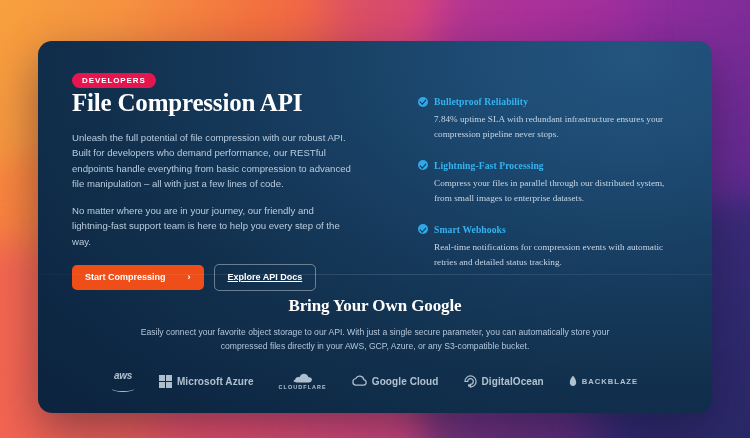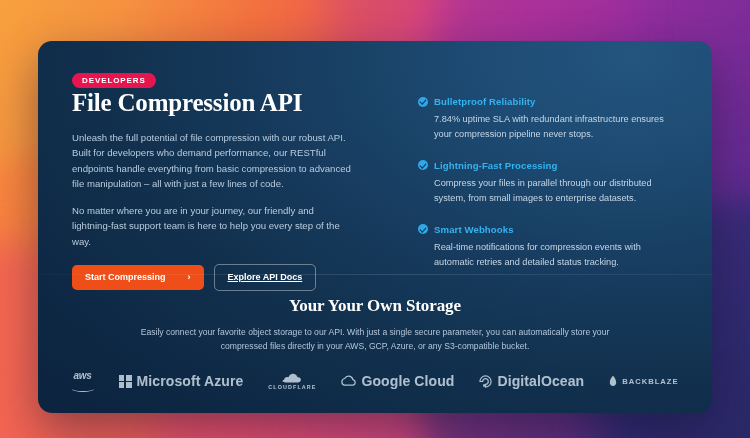--- a/index.html
+++ b/index.html
@@ -141,21 +141,21 @@
     padding:8px 13px;
     border-radius:5px;
     border:1px solid rgba(255,255,255,.38);
     cursor:pointer;
     line-height:1;
     text-decoration:underline;
   }
 
   
   .col-right { flex:1; padding-top:27px; padding-left:10px; }
-  .feature { margin-bottom:18px; }
+  .feature { margin-bottom:18px;font-family:Liberation Serif, serif; }
   .feature:last-child { margin-bottom:0; }
   .feat-head { display:flex; align-items:center; gap:6px; }
   .check {
     width:10px; height:10px; flex:0 0 10px;
     border-radius:50%;
     background:#2fa8e8;
     position:relative;
   }
   .check::after {
     content:"";
@@ -208,21 +208,21 @@
     gap:25px;
     opacity:.82;
   }
   .logo {
     display:flex;
     align-items:center;
     gap:5px;
     color:#d3e0ec;
     white-space:nowrap;
   }
-  .logo-text { font-size:14px; font-weight:600; letter-spacing:.1px; }
+  .logo-text { font-size:10px; font-weight:600; letter-spacing:.1px; }
   .logo-text.small-caps { font-size:7.6px; font-weight:bold; letter-spacing:1px; }
   .logo-text.cf { font-size:5.4px; font-weight:bold; letter-spacing:1.1px; }
   .logo-aws { display:flex; flex-direction:column; align-items:center;font-style:italic; }
   .aws-word { font-size:10px; font-weight:bold; letter-spacing:-.3px; color:#d3e0ec; line-height:.9; }
   .aws-smile {
     width:22px; height:6px;
     border-bottom:1.6px solid #d3e0ec;
     border-radius:0 0 50% 50%;
     margin-top:1px;
   }
@@ -289,21 +289,21 @@
           <span class="feat-title">Smart Webhooks</span>
         </div>
         <div class="feat-desc">Real-time notifications for compression events with automatic retries and detailed status tracking.</div>
       </div>
     </div>
   </div>
 
   <div class="divider"></div>
 
   <div class="card-bottom">
-    <h2 class="storage-title">Your Your Own Storage</h2>
+    <h2 class="storage-title">Bring Your Own Google</h2>
     <p class="storage-sub">Easily connect your favorite object storage to our API. With just a single secure parameter, you can automatically store your compressed files directly in your AWS, GCP, Azure, or any S3-compatible bucket.</p>
 
     <div class="logos">
 
       <div class="logo logo-aws">
         <span class="aws-word">aws</span>
         <span class="aws-smile"></span>
       </div>
 
       <div class="logo">

